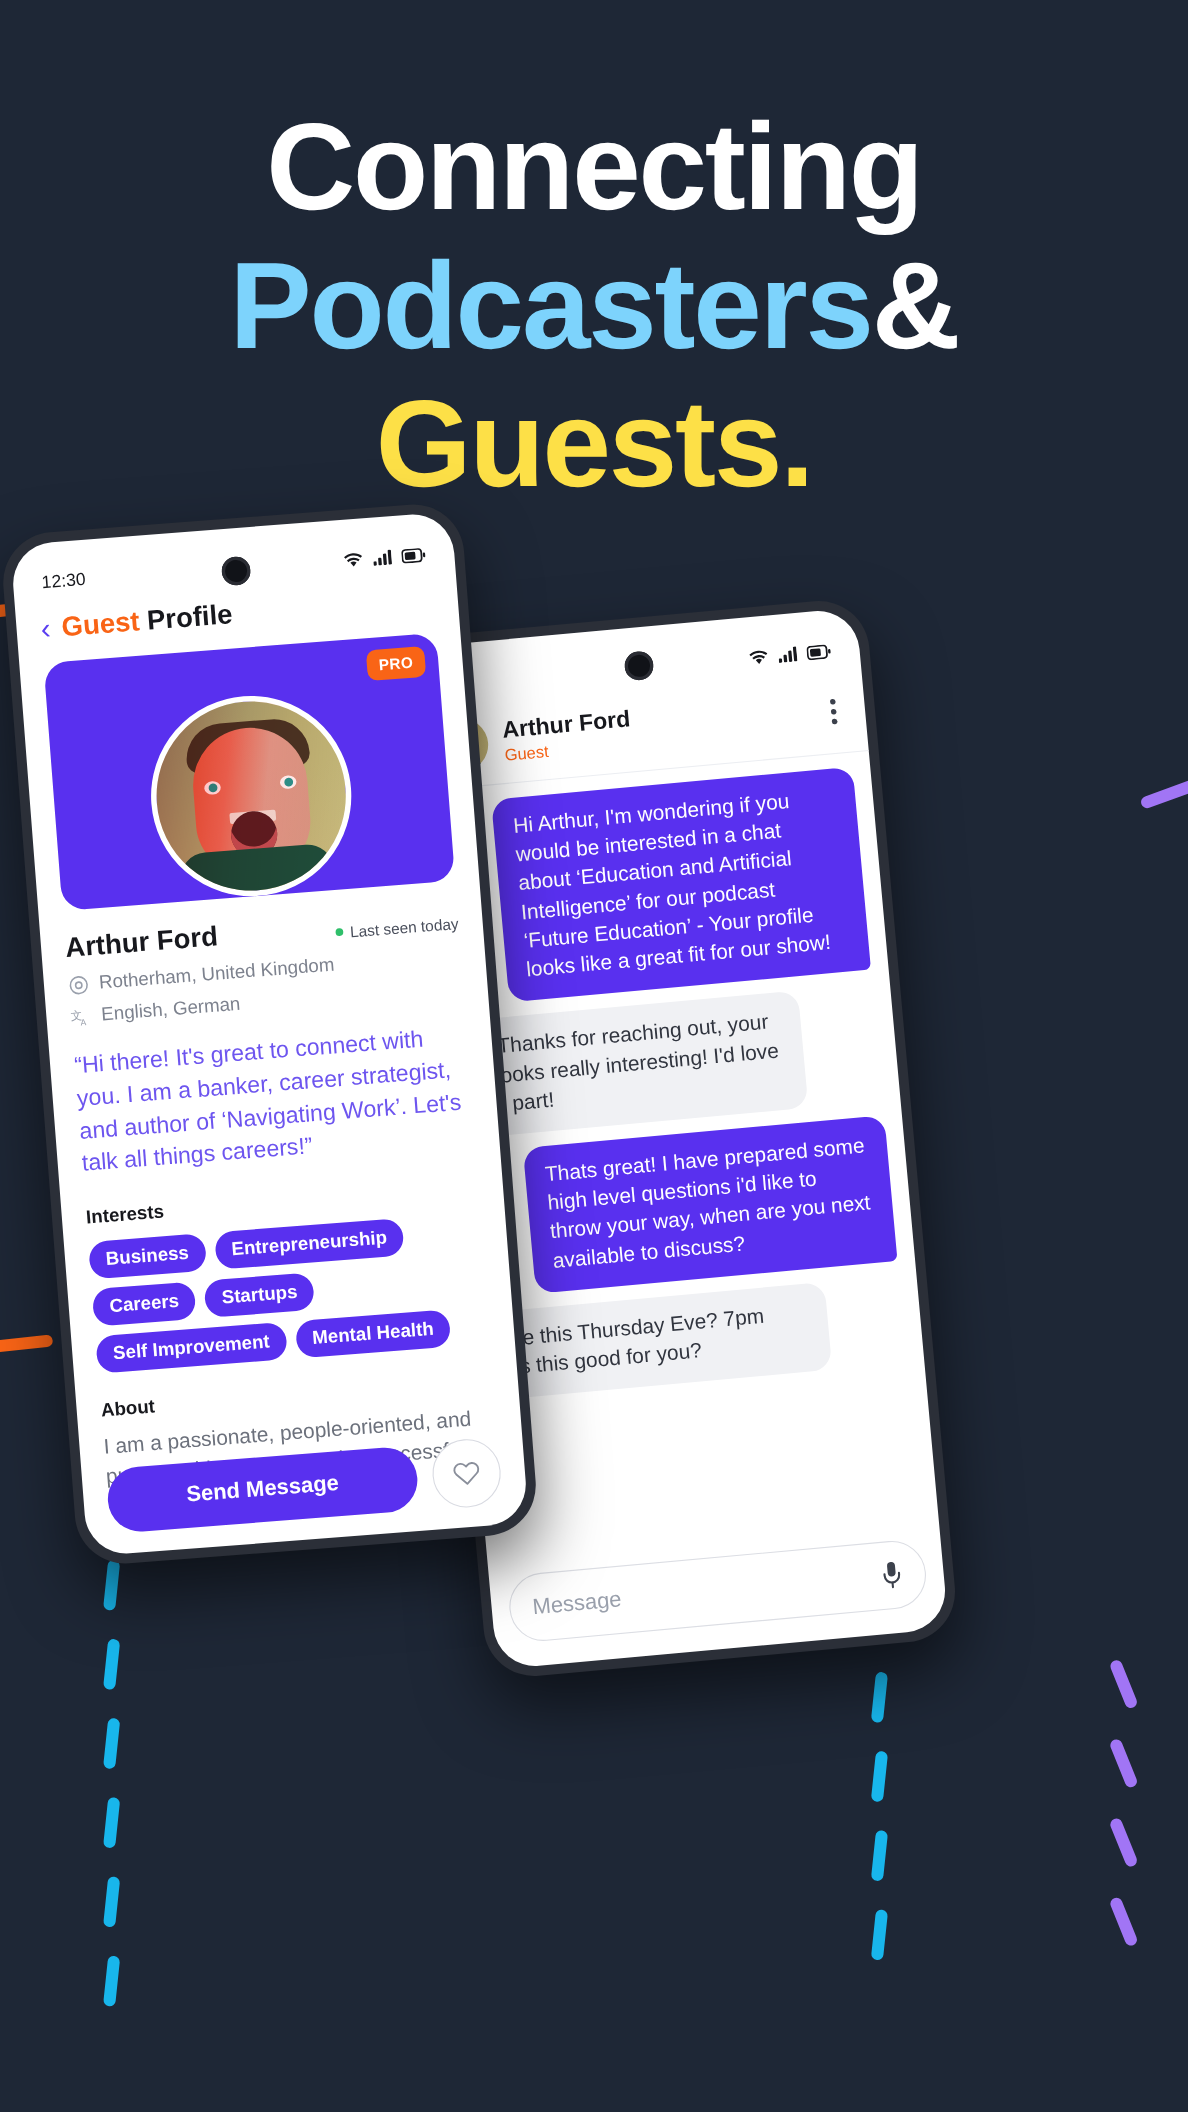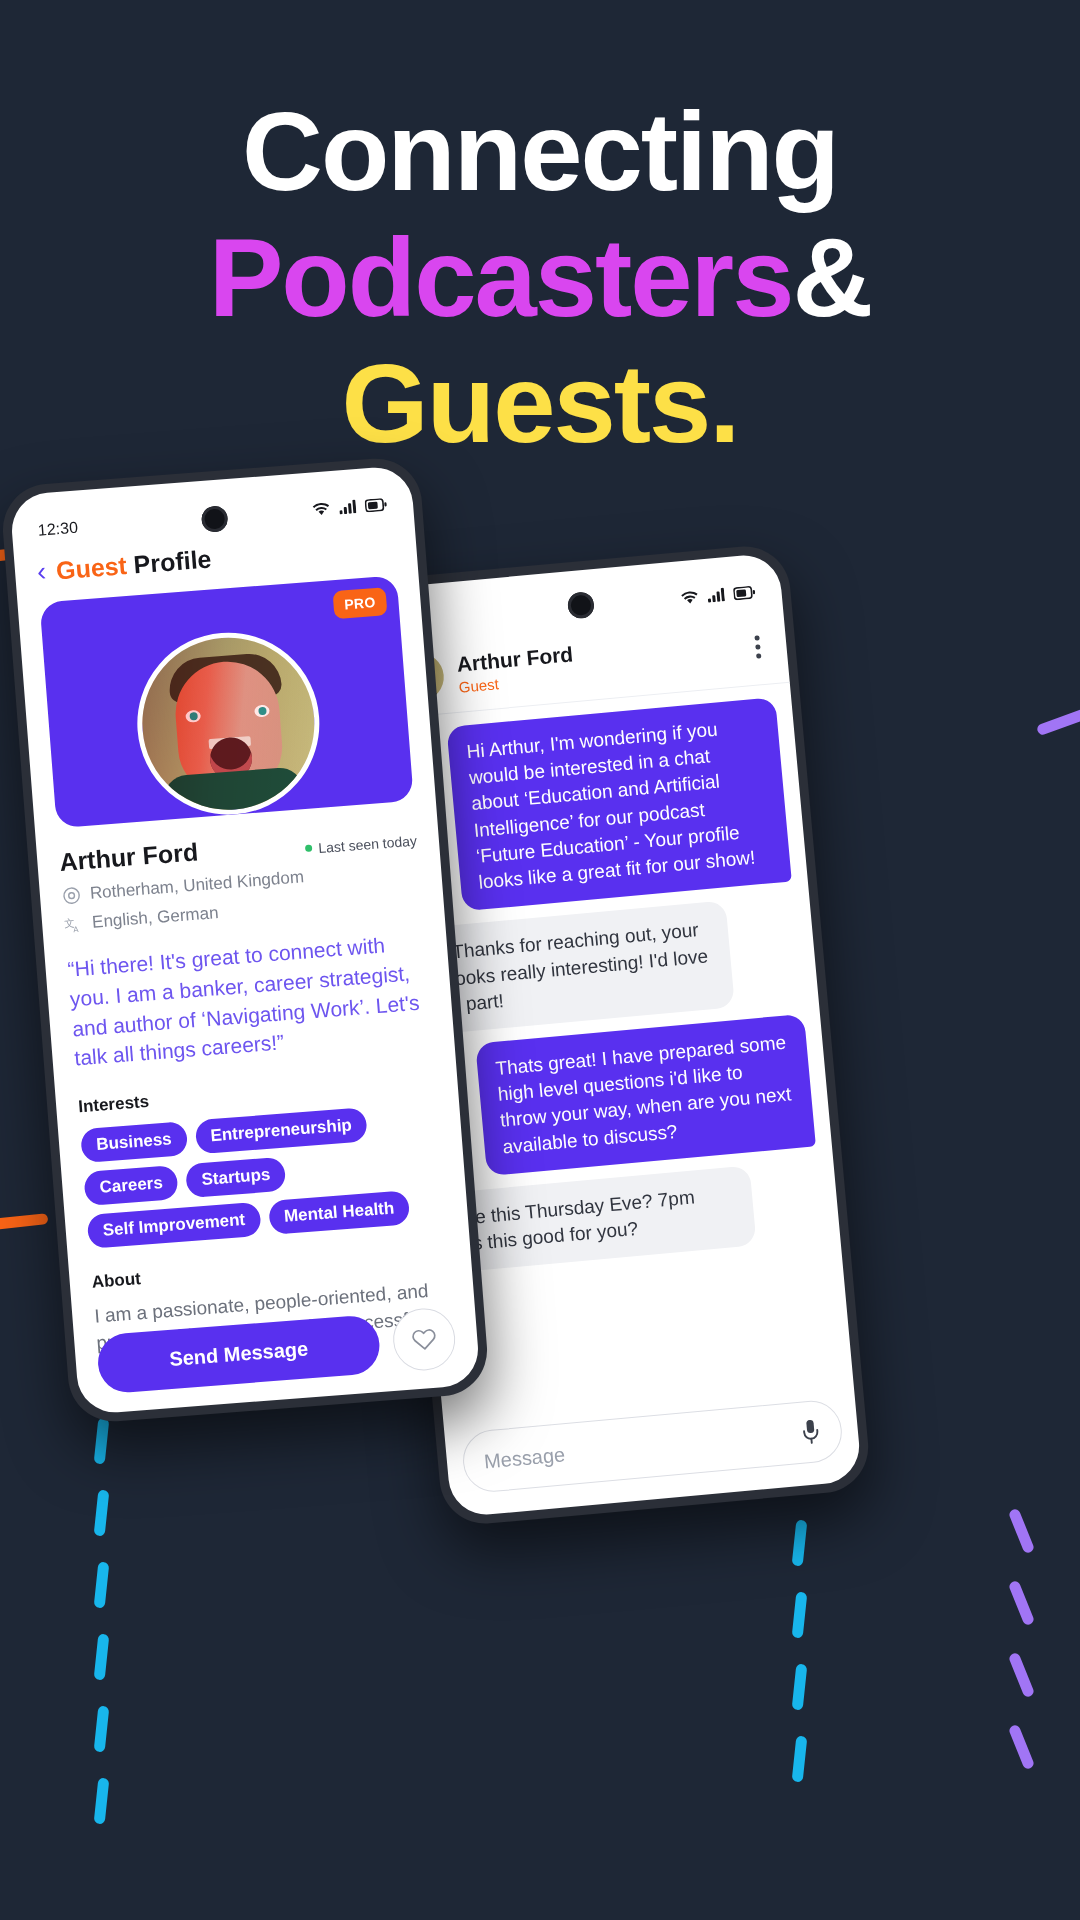--- a/index.html
+++ b/index.html
@@ -15,21 +15,21 @@
   .headline {
     position:absolute;
     top:96px; left:0; width:1080px;
     text-align:center;
     line-height:1.0;
     letter-spacing:-2px;
   }
   .headline .line { display:block; font-weight:800; }
   .line1 { font-size:112px; color:#ffffff; }
   .line2 { font-size:112px; margin-top:14px; }
-  .line2 .pod { color:#d946ef; }
+  .line2 .pod { color:#7dd3fc; }
   .line2 .amp { color:#ffffff; }
   .line3 { font-size:112px; margin-top:14px; color:#fde047; }
 
   
   .dash { position:absolute; border-radius:6px; }
 
   .accent-left-orange { left:-8px; top:548px; width:52px; height:11px; background:#f96416; transform:rotate(-6deg); }
   .accent-left-orange2 { left:-8px; top:1216px; width:56px; height:11px; background:#f96416; transform:rotate(-6deg); }
   .accent-right-purple { left:1036px; top:716px; width:56px; height:11px; background:#a175f5; transform:rotate(-20deg); }
 

